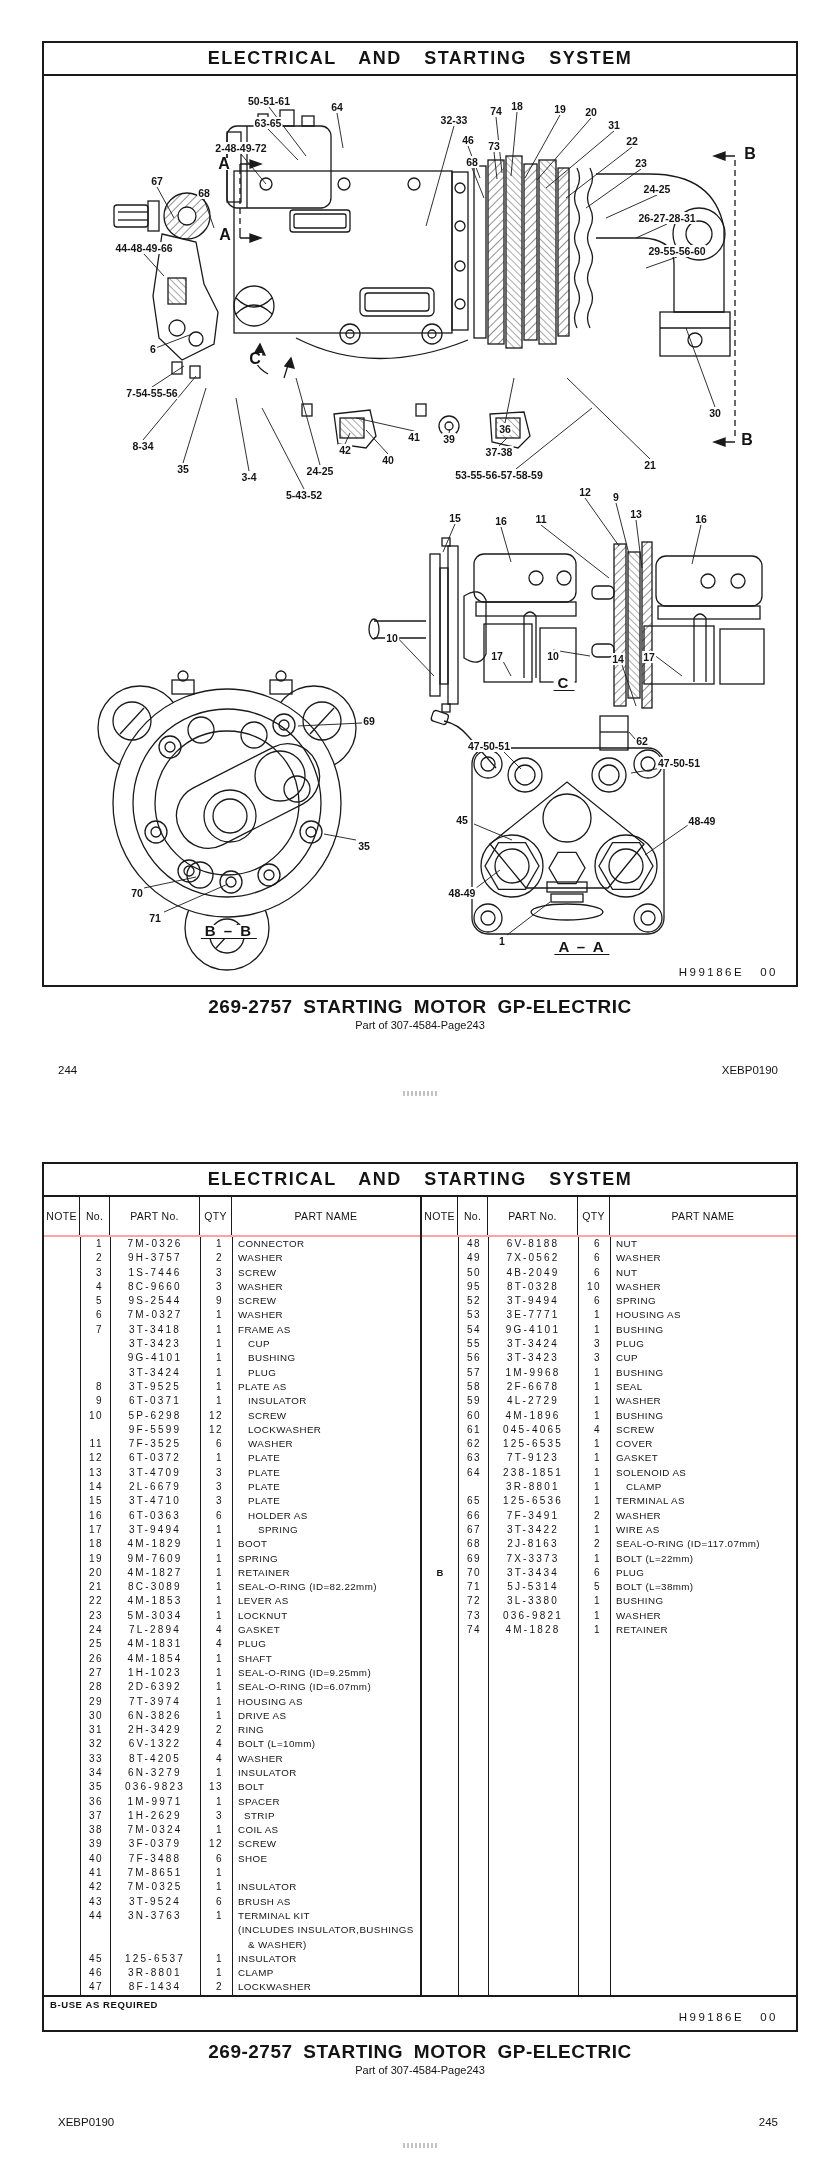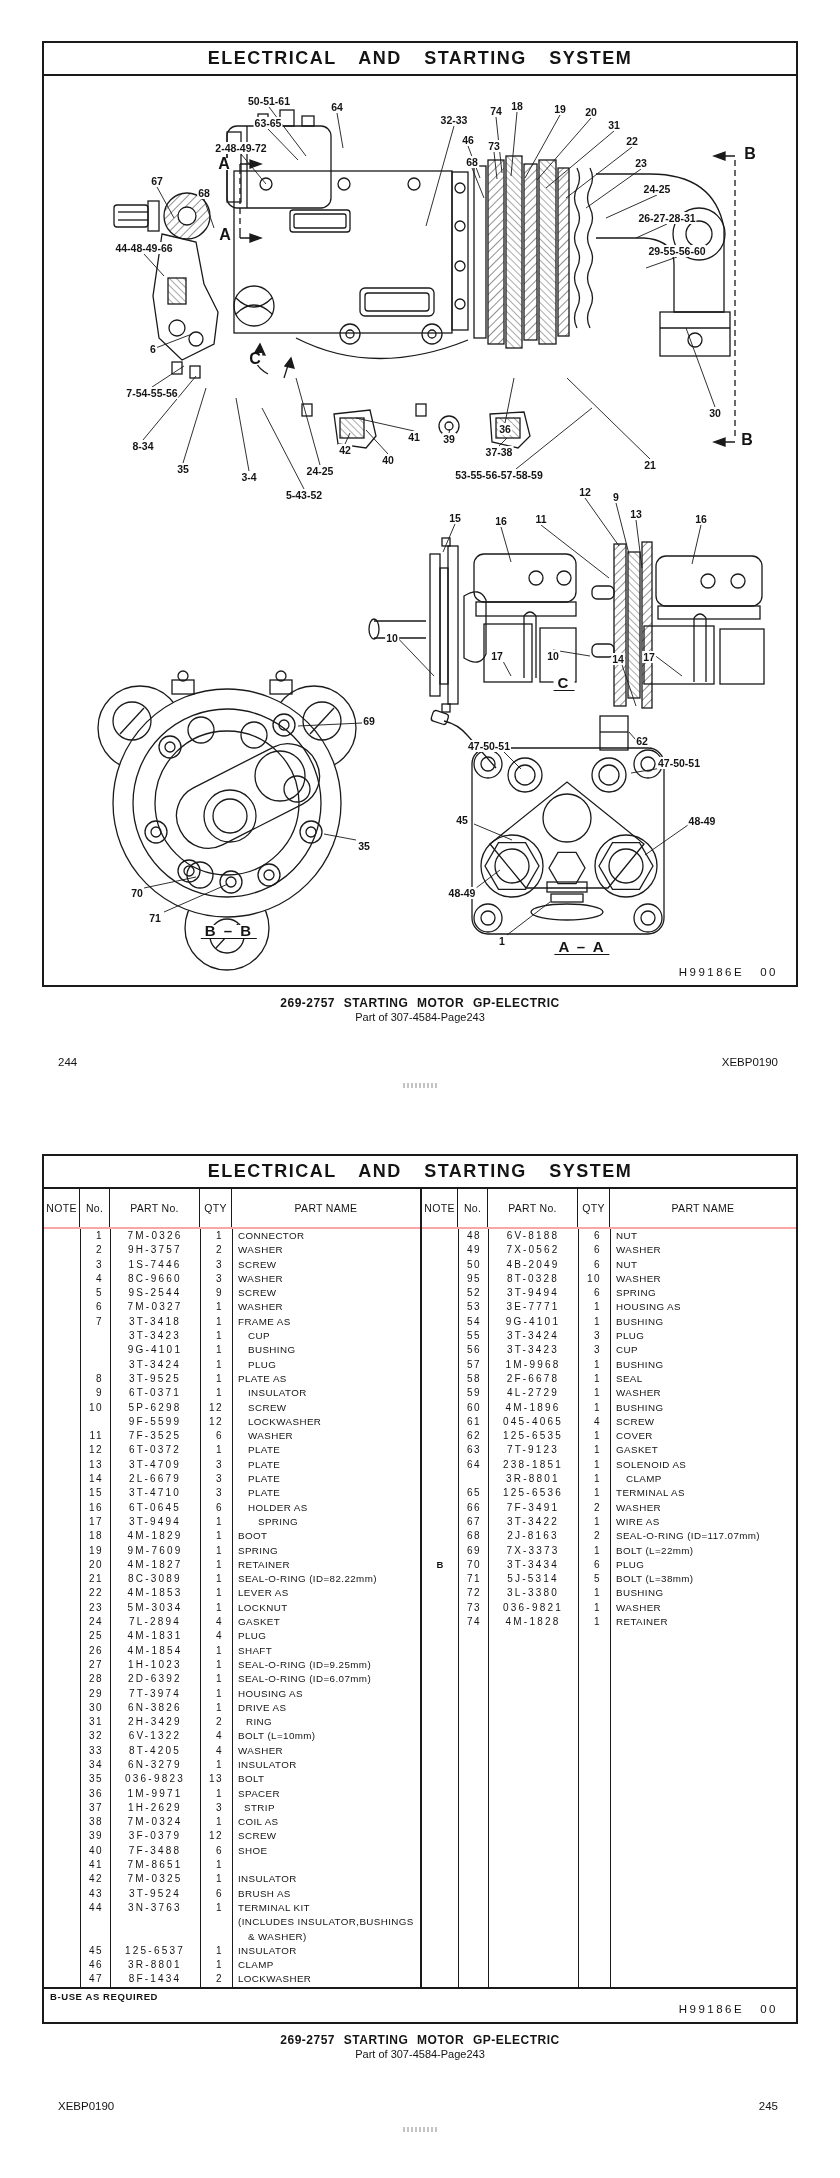--- a/index.html
+++ b/index.html
@@ -11,21 +11,21 @@
             font-size:18px;font-weight:bold;letter-spacing:1.5px;word-spacing:16px;}
   .diagram{position:relative;height:905px;overflow:hidden;}
   .diagram svg{position:absolute;left:0;top:0;}
   .callout{position:absolute;transform:translate(-50%,-50%);font-size:10.5px;font-weight:bold;white-space:nowrap;
            background:#fff;padding:0 1px;line-height:12px;}
   .callout.big{font-size:16px;}
   .callout.vt{font-size:15px;border-bottom:1.5px solid #141414;padding:0 4px 1px;letter-spacing:2px;}
   .hcode{position:absolute;right:18px;bottom:7px;font-size:11.5px;letter-spacing:2.5px;}
   .hcode .rev{margin-left:16px;}
   .pfoot{text-align:center;}
-  .pfoot .t1{margin-top:9px;font-size:12px;font-weight:bold;letter-spacing:0.5px;word-spacing:5px;}
+  .pfoot .t1{margin-top:9px;font-size:19px;font-weight:bold;letter-spacing:0.5px;word-spacing:5px;}
   .pfoot .t2{font-size:11px;margin-top:1px;}
   .pageline{display:flex;justify-content:space-between;padding:0 62px 0 58px;font-size:11.5px;}
   #pl1{margin-top:33px;}
   #pl2{margin-top:40px;}
   .printmark{width:34px;height:5px;margin:15px auto 0;background:repeating-linear-gradient(90deg,#b9b9b9 0 2px,#fff 2px 4px);opacity:.85;}
   
   .ptable{display:flex;}
   .tg{width:376px;}
   .tg.right{width:374px;border-left:2px solid #1a1a1a;}
   .thead{display:grid;grid-template-columns:36px 30px 90px 32px 1fr;height:38px;border-bottom:2px solid #fca5a5;}
@@ -488,21 +488,21 @@
           <div class="trow">
             <div class="td note"></div>
             <div class="td no">15</div>
             <div class="td part">3T-4710</div>
             <div class="td qty">3</div>
             <div class="td name" style="padding-left: 16px;">PLATE</div>
           </div>
           <div class="trow">
             <div class="td note"></div>
             <div class="td no">16</div>
-            <div class="td part">6T-0645</div>
+            <div class="td part">6T-0363</div>
             <div class="td qty">6</div>
             <div class="td name" style="padding-left: 16px;">HOLDER AS</div>
           </div>
           <div class="trow">
             <div class="td note"></div>
             <div class="td no">17</div>
             <div class="td part">3T-9494</div>
             <div class="td qty">1</div>
             <div class="td name" style="padding-left: 26px;">SPRING</div>
           </div>
@@ -595,21 +595,21 @@
             <div class="td no">30</div>
             <div class="td part">6N-3826</div>
             <div class="td qty">1</div>
             <div class="td name" style="padding-left: 6px;">DRIVE AS</div>
           </div>
           <div class="trow">
             <div class="td note"></div>
             <div class="td no">31</div>
             <div class="td part">2H-3429</div>
             <div class="td qty">2</div>
-            <div class="td name" style="padding-left: 6px; margin-left: 8px;">RING</div>
+            <div class="td name" style="padding-left: 6px;">RING</div>
           </div>
           <div class="trow">
             <div class="td note"></div>
             <div class="td no">32</div>
             <div class="td part">6V-1322</div>
             <div class="td qty">4</div>
             <div class="td name" style="padding-left: 6px;">BOLT (L=10mm)</div>
           </div>
           <div class="trow">
             <div class="td note"></div>

